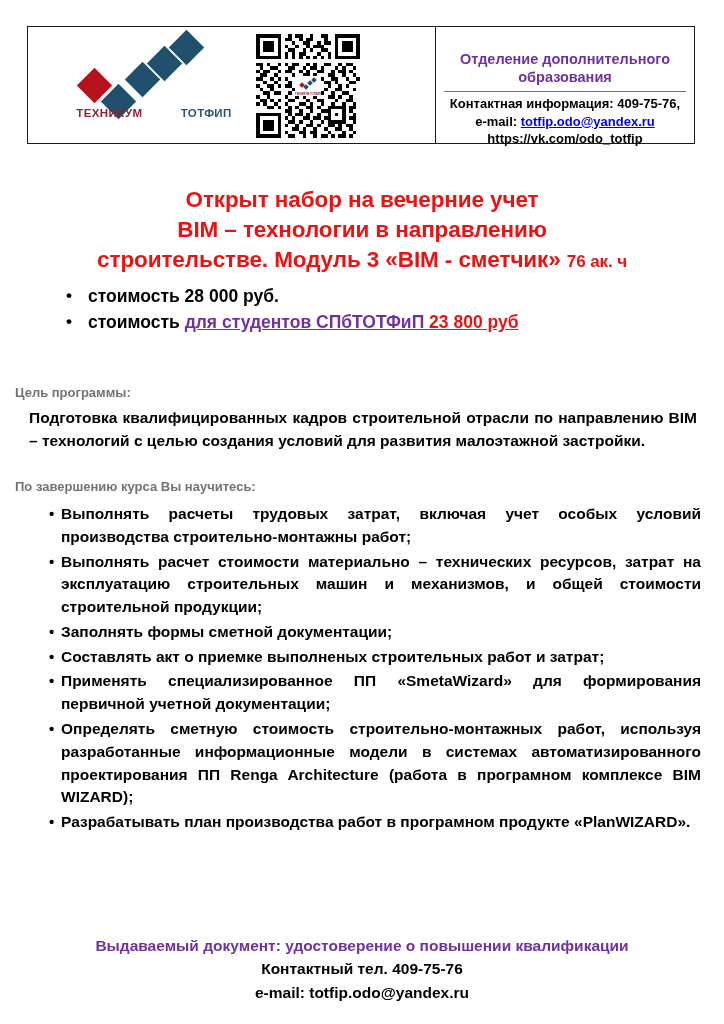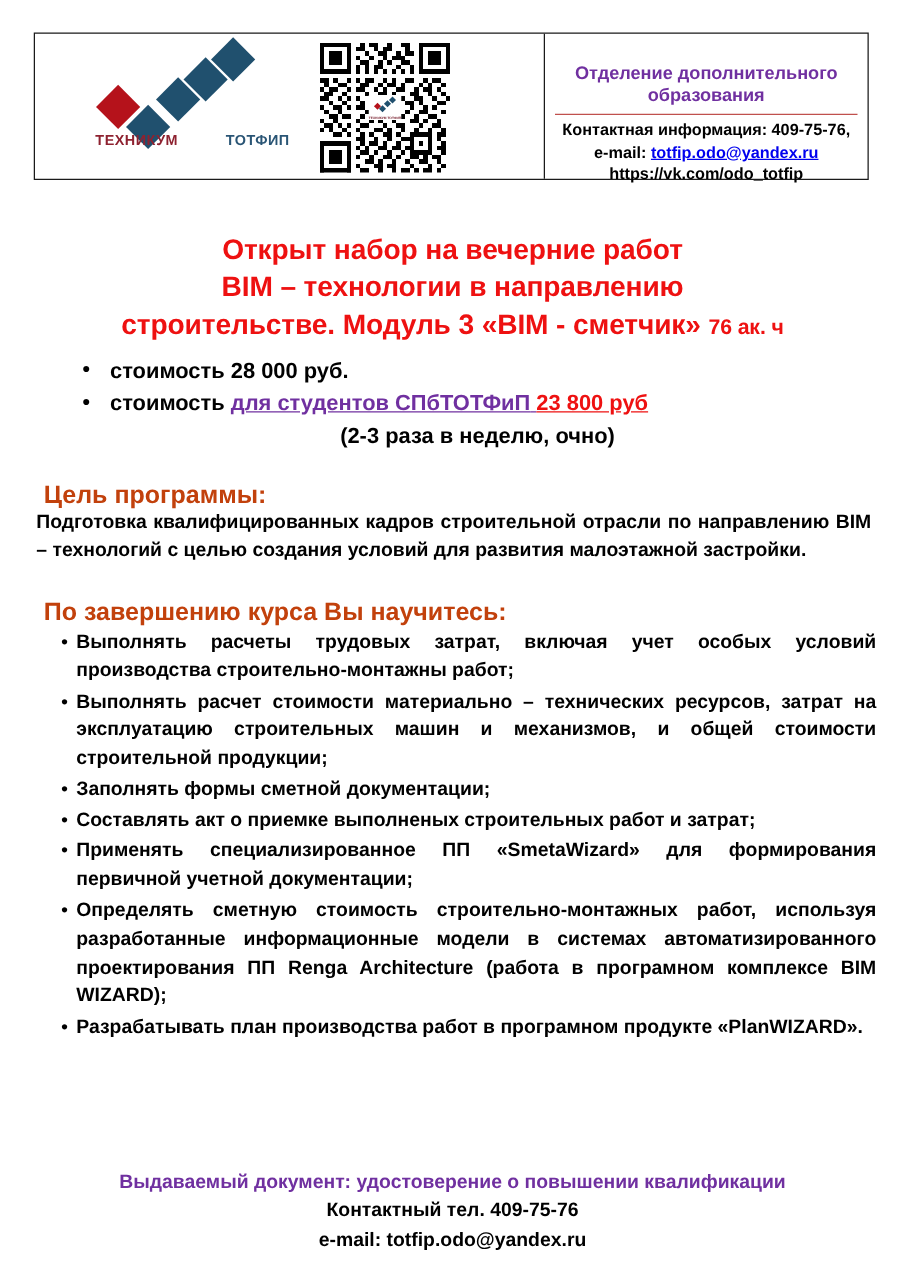--- a/index.html
+++ b/index.html
@@ -194,25 +194,25 @@
   .schedule {
     text-align: center;
     font-size: 17.5px;
     font-weight: bold;
     margin-top: 2px;
     padding-left: 40px;
   }
 
   .section-head {
     position: absolute;
-    left: 35px;
+    left: 15px;
     width: 670px;
-    color: #c2410c;
-    font-weight: bold;
-    font-size: 20px;
+    color: #737373;
+    font-weight: bold;
+    font-size: 13px;
   }
   #goal-head { top: 385px; }
   #learn-head { top: 479px; }
 
   .goal-para {
     position: absolute;
     left: 29px;
     top: 407px;
     width: 668px;
     font-size: 15.5px;
@@ -532,35 +532,34 @@
   <div class="header-right">
     <div class="dept-title">Отделение дополнительного образования</div>
     <div class="dept-rule"></div>
     <div class="contact-line">Контактная информация: 409-75-76,</div>
     <div class="contact-line"><span>e-mail</span><span>: </span><span class="mail-link">totfip.odo@yandex.ru</span></div>
     <div class="contact-line">https://vk.com/odo_totfip</div>
   </div>
 </div>
 
 <div class="title-red">
-  <div>Открыт набор на вечерние работ</div>
+  <div>Открыт набор на вечерние учет</div>
   <div>BIM – технологии в направлению</div>
   <div><span>строительстве.  Модуль 3 «BIM - сметчик» </span><span class="small">76 ак. ч</span></div>
 </div>
 
 <div class="price-list">
   <div class="price-item">
     <span class="bul">•</span>
     <span>стоимость 28 000 руб.</span>
   </div>
   <div class="price-item">
     <span class="bul">•</span>
     <span><span>стоимость </span><span class="u-purple">для студентов СПбТОТФиП</span><span class="u-purple">  </span><span class="u-red">23 800 руб</span></span>
   </div>
-  <div class="schedule">(2-3 раза в неделю, очно)</div>
 </div>
 
 <div class="section-head" id="goal-head">Цель программы:</div>
 <div class="goal-para">Подготовка квалифицированных кадров строительной отрасли по направлению BIM – технологий с целью создания условий для развития малоэтажной застройки.</div>
 
 <div class="section-head" id="learn-head">По завершению курса Вы научитесь:</div>
 
 <div class="skills-list">
   <div class="skill-item">
     <span class="bul">•</span>

